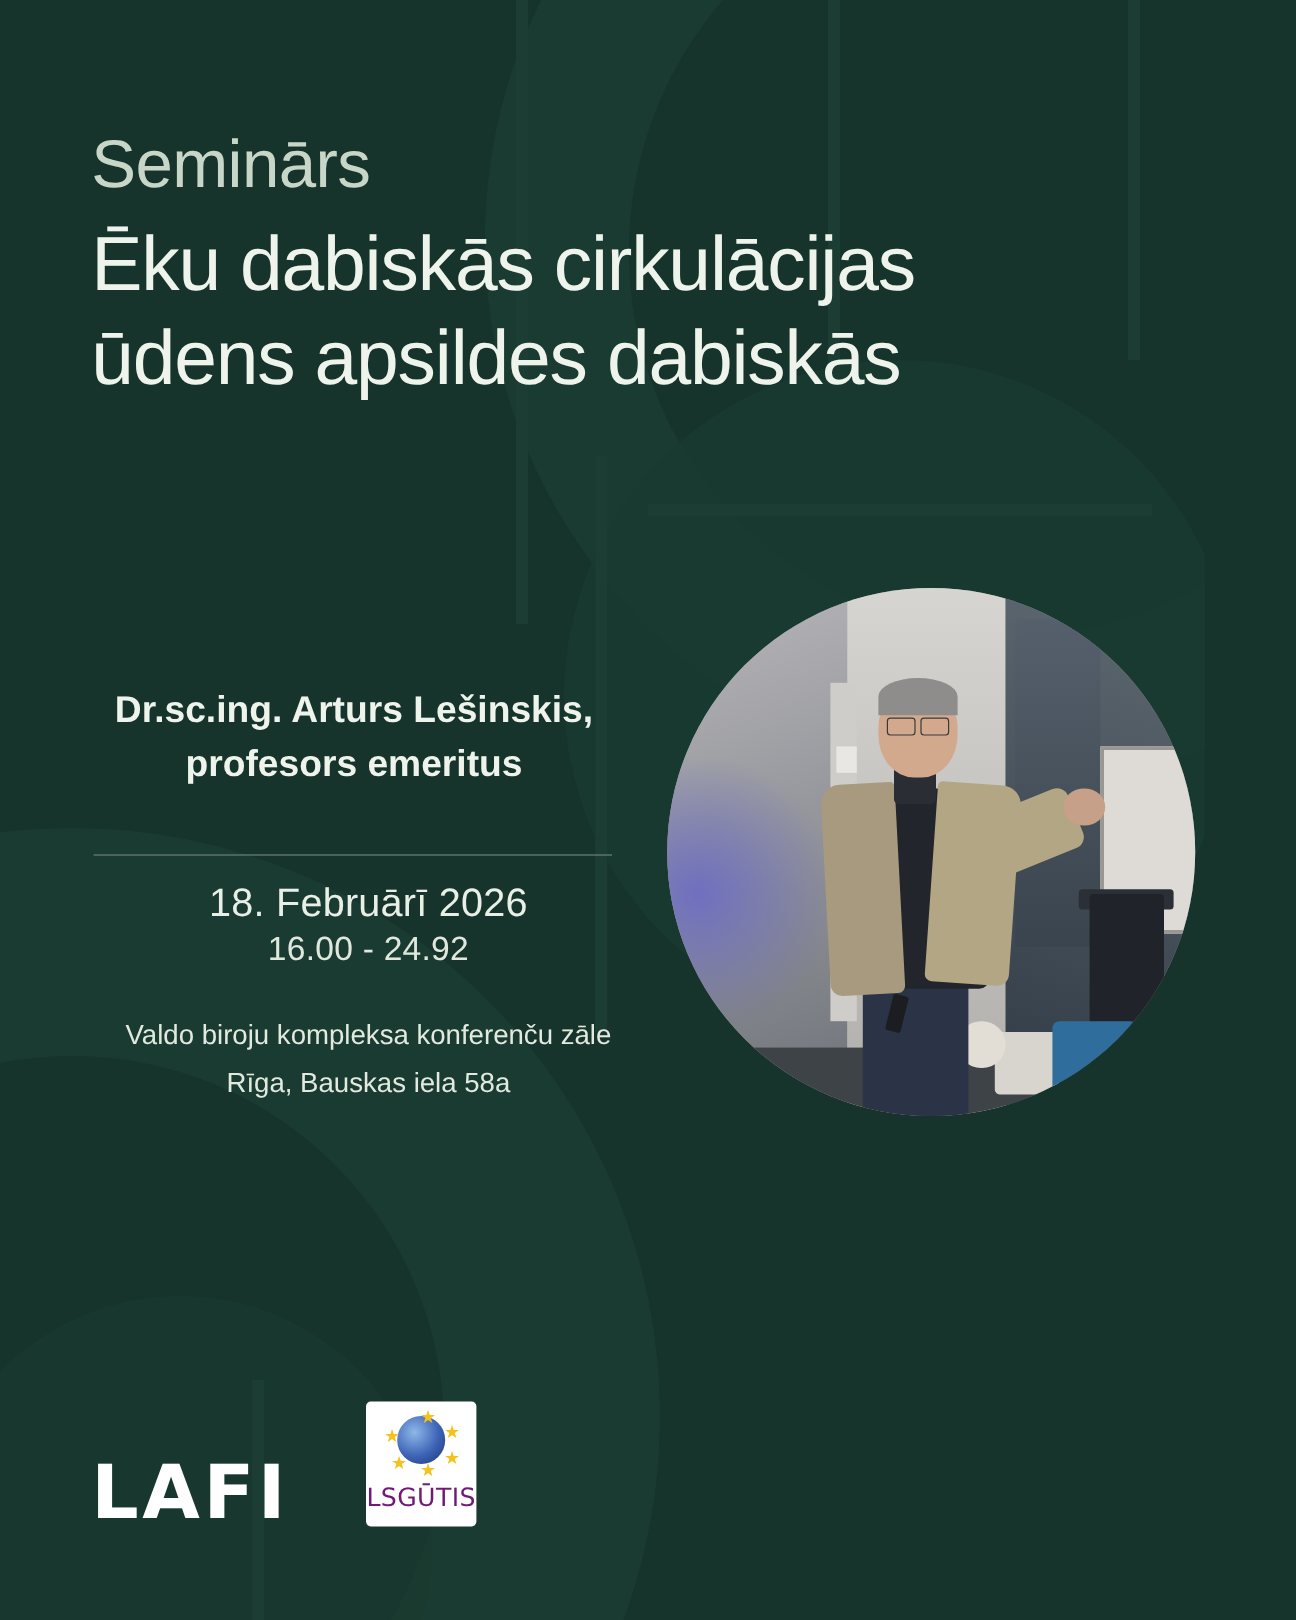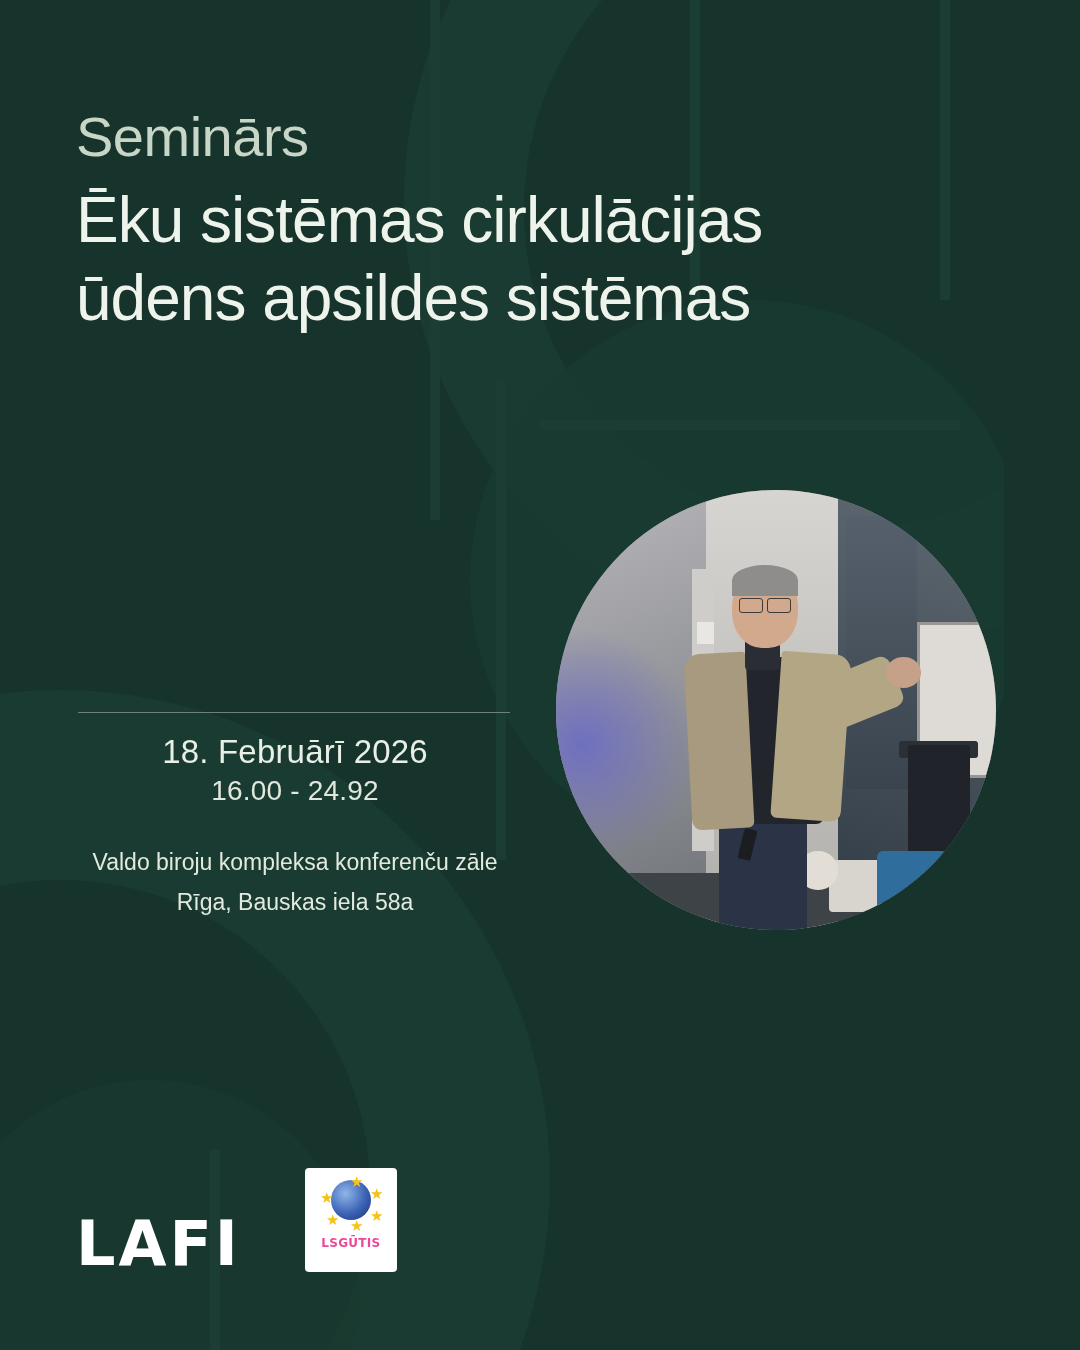--- a/index.html
+++ b/index.html
@@ -170,21 +170,21 @@
   .divider {
     position: absolute;
     left: 78px;
     top: 712px;
     width: 432px;
     height: 1px;
     background: #6e8279;
   }
   .details {
     position: absolute;
-    left: 70px;
+    left: 82px;
     top: 733px;
     width: 450px;
     text-align: center;
   }
   .date {
     font-size: 33px;
     font-weight: 400;
     color: #e8efe6;
     margin: 0 0 4px 0;
     letter-spacing: .2px;
@@ -260,23 +260,23 @@
     border-radius: 50%;
     background: radial-gradient(circle at 36% 34%, #8fb7e8 0%, #3c63b5 55%, #1d3273 100%);
   }
   .lsg-star {
     position: absolute;
     color: #f4c21a;
     font-size: 15px;
     line-height: 1;
   }
   .lsg-text {
-    font-size: 12px;
-    font-weight: 700;
-    color: #ec4899;
+    font-size: 21px;
+    font-weight: 400;
+    color: #701a75;
     letter-spacing: .3px;
     font-family: "DejaVu Sans", sans-serif;
   }
 </style>
 </head>
 <body>
 
 <div class="poster">
 
   <div class="bg-layer">
@@ -290,22 +290,22 @@
     <div class="bg-stripe s5"></div>
     <div class="bg-arc-1"></div>
     <div class="bg-arc-2"></div>
     <div class="bg-soft-2"></div>
     <div class="bg-stripe s6"></div>
   </div>
 
   <div class="headline">
     <p class="kicker">Seminārs</p>
     <h1 class="title">
-      <span>Ēku sistēmas cirkulācijas</span><br>
-      <span>ūdens apsildes sistēmas</span>
+      <span>Ēku dabiskās cirkulācijas</span><br>
+      <span>ūdens apsildes dabiskās</span>
     </h1>
   </div>
 
   <div class="photo-wrap">
     <div class="photo">
       <div class="ph-wall-left"></div>
       <div class="ph-wall-mid"></div>
       <div class="ph-wall-right"></div>
       <div class="ph-window"></div>
       <div class="ph-board"></div>
@@ -326,20 +326,26 @@
       <div class="ph-hand"></div>
       <div class="ph-neck"></div>
       <div class="ph-head"></div>
       <div class="ph-hair"></div>
       <div class="ph-glass-l"></div>
       <div class="ph-glass-r"></div>
       <div class="ph-mic"></div>
     </div>
   </div>
 
+  <div class="speaker">
+    <p class="speaker-name">
+      <span>Dr.sc.ing. Arturs Lešinskis,</span><br>
+      <span>profesors emeritus</span>
+    </p>
+  </div>
 
   <div class="divider"></div>
 
   <div class="details">
     <p class="date">18. Februārī 2026</p>
     <p class="time">16.00 - 24.92</p>
     <p class="venue">
       <span>Valdo biroju kompleksa konferenču zāle</span><br>
       <span>Rīga, Bauskas iela 58a</span>
     </p>

